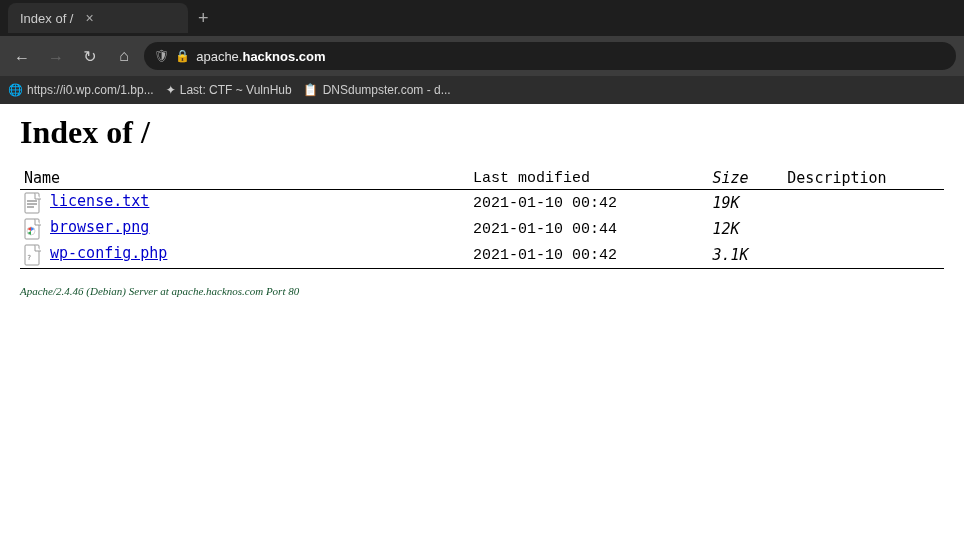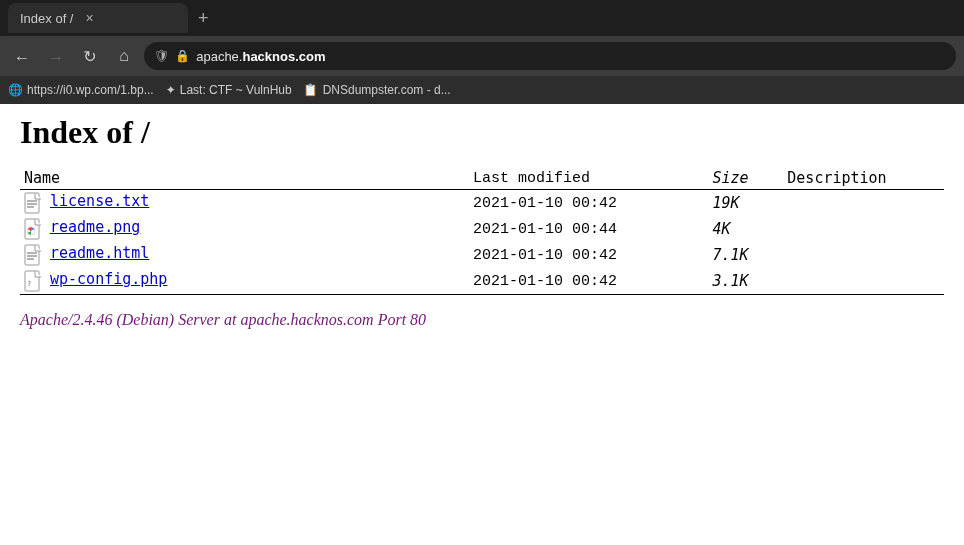--- a/index.html
+++ b/index.html
@@ -156,22 +156,22 @@
       height: 22px;
       display: inline-block;
       flex-shrink: 0;
     }
     .col-name { min-width: 300px; }
     .col-date { min-width: 160px; padding-right: 8px; font-family: Liberation Mono, monospace; }
     .col-size { min-width: 50px; text-align: left; padding-right: 8px; font-style: italic; }
     .col-desc { }
     .footer-text {
       font-style: italic;
-      font-size: 16px;
-      color: #701a75;
+      font-size: 11px;
+      color: #14532d;
       margin-top: 8px;
       font-family: Times New Roman, serif;
     }
   </style>
 </head>
 <body>
 
 <div class="browser-chrome">
 
   <div class="tab-bar">
@@ -256,42 +256,25 @@
           <td class="col-name">
             <a class="file-link" href="#">
               <span class="file-icon"><svg width="20" height="22" viewBox="0 0 20 22" xmlns="http://www.w3.org/2000/svg">
       <rect x="1" y="1" width="14" height="20" rx="1" fill="white" stroke="#999" stroke-width="1"></rect>
       <polyline points="11,1 11,7 17,7" fill="white" stroke="#999" stroke-width="1"></polyline>
       <circle cx="7" cy="13" r="4" fill="none" stroke="#aaa" stroke-width="0.5"></circle>
       <path d="M7,9 L7,13 L10.5,11 Z" fill="#4285F4"></path>
       <path d="M7,13 L7,17 L3.5,15 Z" fill="#34A853"></path>
       <path d="M7,9 L3.5,11 L7,13 Z" fill="#EA4335"></path>
     </svg></span>
-              <span>readme.png</span>
+              <span>browser.png</span>
             </a>
           </td>
           <td class="col-date">2021-01-10 00:44</td>
-          <td class="col-size">4K</td>
-          <td class="col-desc"></td>
-        </tr>
-        <tr>
-          <td class="col-name">
-            <a class="file-link" href="#">
-              <span class="file-icon"><svg width="20" height="22" viewBox="0 0 20 22" xmlns="http://www.w3.org/2000/svg">
-      <rect x="1" y="1" width="14" height="20" rx="1" fill="white" stroke="#999" stroke-width="1"></rect>
-      <polyline points="11,1 11,7 17,7" fill="white" stroke="#999" stroke-width="1"></polyline>
-      <line x1="3" y1="9" x2="13" y2="9" stroke="#666" stroke-width="1"></line>
-      <line x1="3" y1="12" x2="13" y2="12" stroke="#666" stroke-width="1"></line>
-      <line x1="3" y1="15" x2="10" y2="15" stroke="#666" stroke-width="1"></line>
-    </svg></span>
-              <span>readme.html</span>
-            </a>
-          </td>
-          <td class="col-date">2021-01-10 00:42</td>
-          <td class="col-size">7.1K</td>
+          <td class="col-size">12K</td>
           <td class="col-desc"></td>
         </tr>
         <tr>
           <td class="col-name">
             <a class="file-link" href="#">
               <span class="file-icon"><svg width="20" height="22" viewBox="0 0 20 22" xmlns="http://www.w3.org/2000/svg">
       <rect x="1" y="1" width="14" height="20" rx="1" fill="white" stroke="#999" stroke-width="1"></rect>
       <polyline points="11,1 11,7 17,7" fill="white" stroke="#999" stroke-width="1"></polyline>
       <text x="3" y="16" font-size="7" fill="#666" font-family="monospace">?</text>
     </svg></span>

